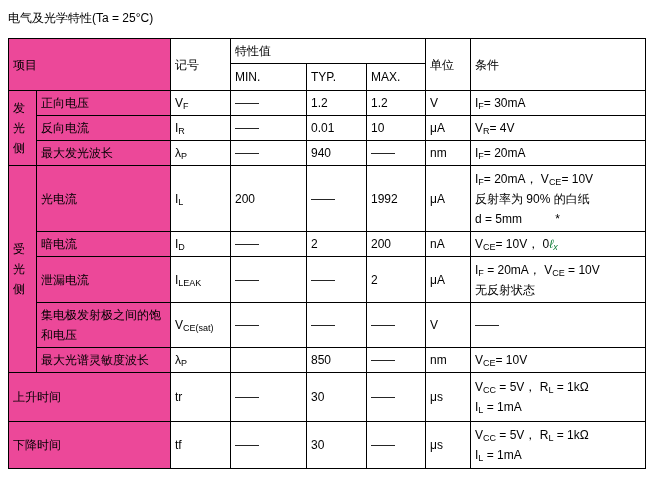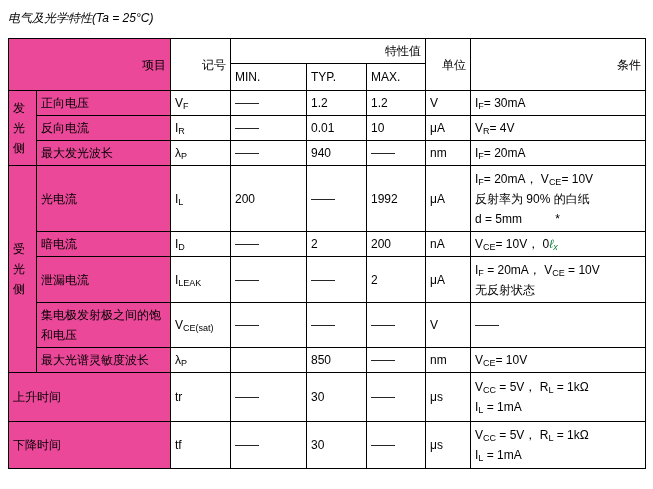--- a/index.html
+++ b/index.html
@@ -5,21 +5,20 @@
   html, body { margin: 0; padding: 0; }
   body {
     width: 653px; height: 489px; background: #ffffff; color: #000;
     font-family: "Liberation Sans", "DejaVu Sans", sans-serif;
     overflow: hidden;
   }
   .title {
     margin: 11px 0 0 8px;
     font-size: 12px;
     line-height: 15px;
-    font-style: italic;
   }
   table.spec {
     border-collapse: collapse;
     table-layout: fixed;
     margin: 12px 0 0 8px;
     width: 637px;
   }
   table.spec td {
     border: 1px solid #000;
     font-size: 12px;
@@ -28,21 +27,21 @@
     vertical-align: middle;
     text-align: left;
     white-space: pre-wrap;
     overflow: hidden;
   }
   .shade { background: #ec4899; }
   .center { text-align: center; }
   .grp { padding: 2px 1px; word-break: break-all; }
   sub { font-size: 9px; vertical-align: -2px; line-height: 1; letter-spacing: 0; }
   .lux { color: #15803d; font-style: italic; }
-  tr.hA  td { height: 20px; text-align: right; }
+  tr.hA  td { height: 20px; }
   tr.hB  td { height: 22px; }
   tr.h27 { height: 15px; }
   tr.h66 { height: 66px; }
   tr.h46 { height: 46px; }
   tr.h42 { height: 42px; }
   tr.h49 { height: 49px; margin-left: 48px; }
   tr.h47 { height: 47px; }
 </style>
 </head>
 <body>

